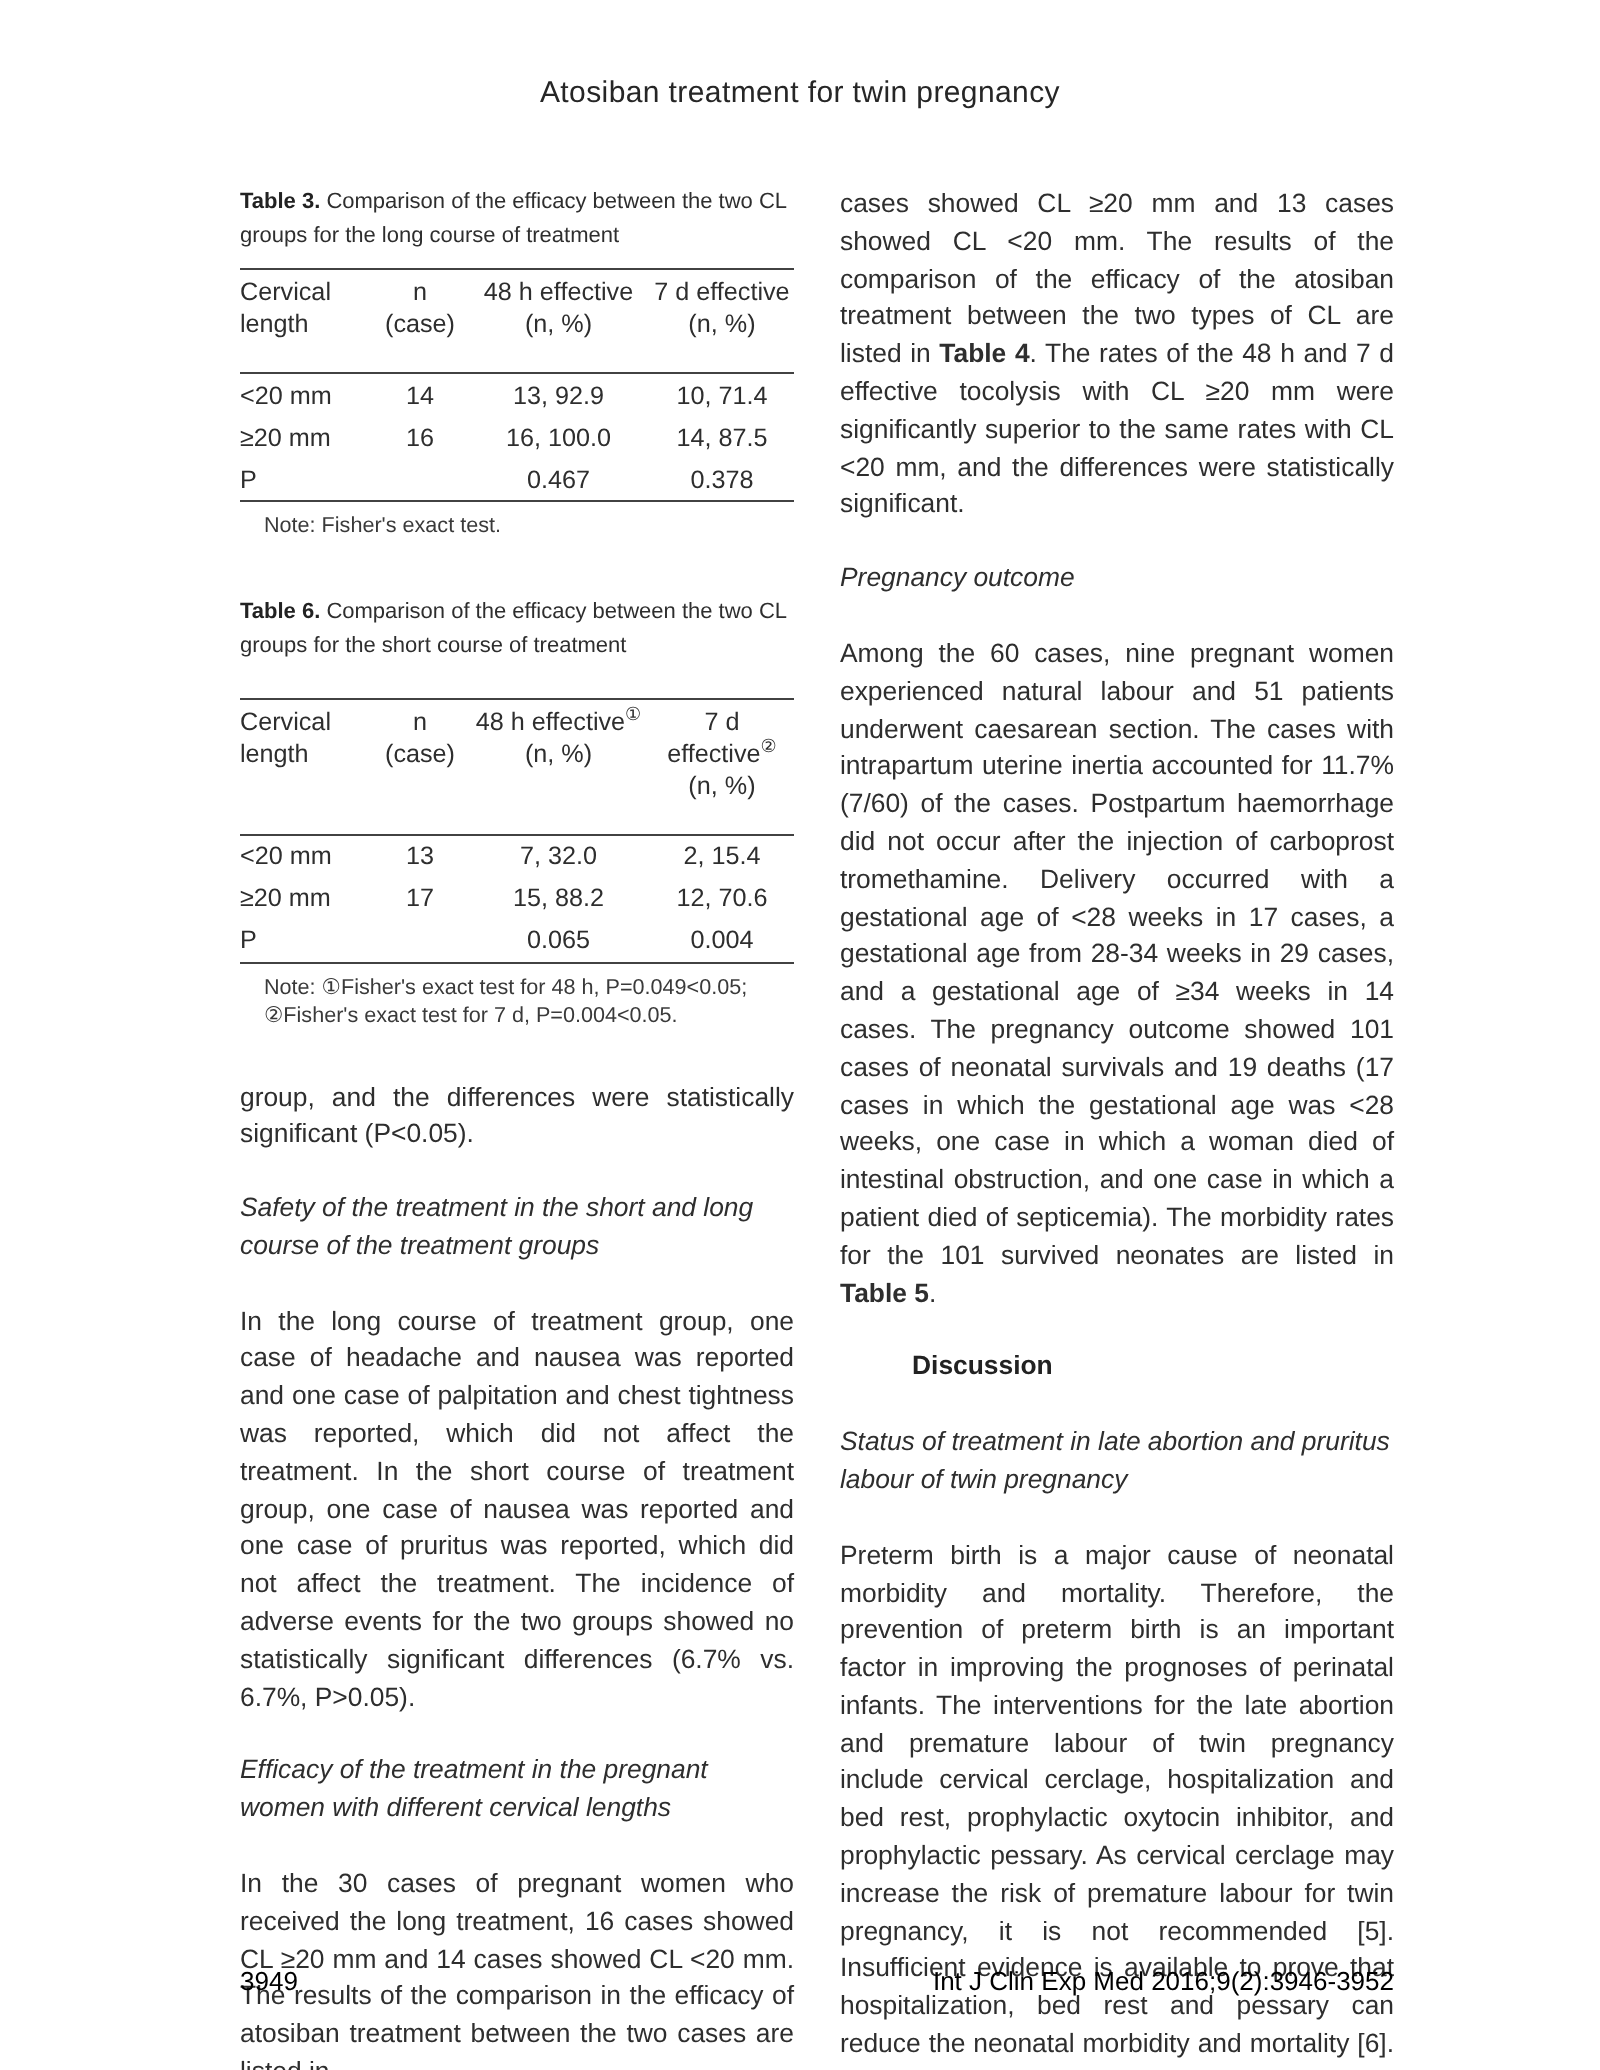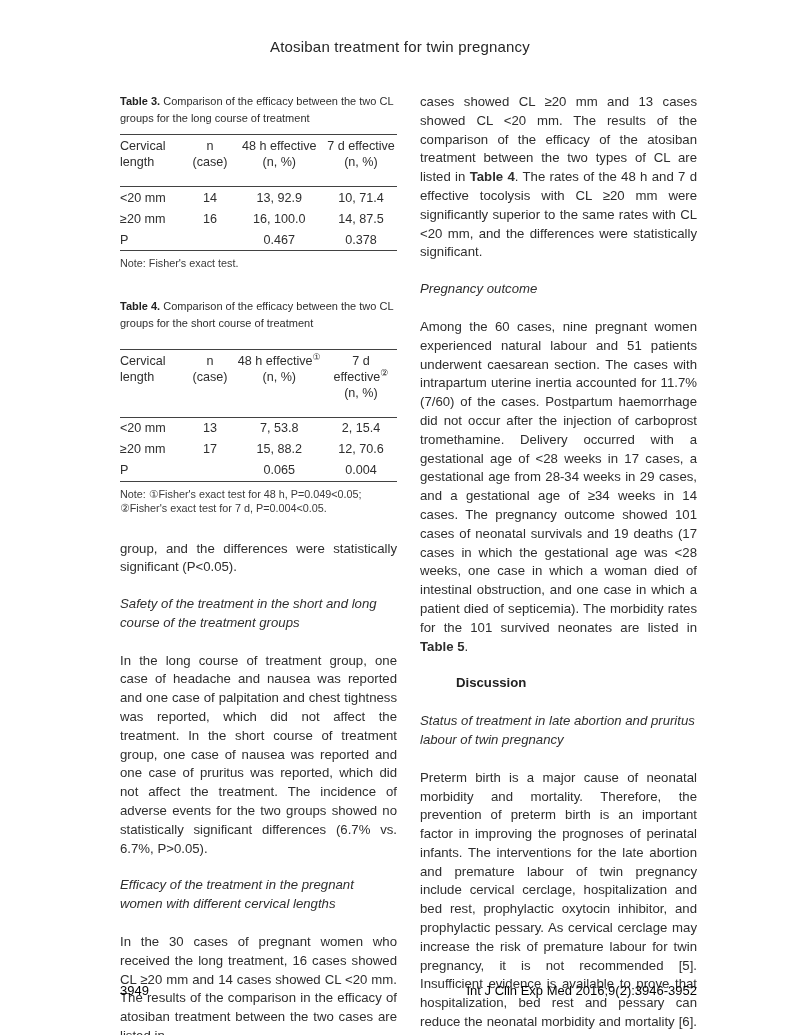--- a/index.html
+++ b/index.html
@@ -29,21 +29,21 @@
   .tbl-caption b { color:#222; }
   table.dtable {
     width:100%; border-collapse:collapse; font-size:12.6px;
     border-top:1.5px solid #424242; border-bottom:1.5px solid #424242;
   }
   table.dtable thead tr { border-bottom:1px solid #424242; }
   table.dtable th { font-weight:normal; text-align:center; padding:3px 0 16px 0; line-height:16px; vertical-align:top; }
   table.dtable td { text-align:center; padding:2.5px 0; line-height:16px; }
   table.dtable th.first, table.dtable td.first { text-align:left; }
   table.dtable sup { font-size:9px; line-height:0; }
-  .tbl-note { font-size:10.8px; line-height:14.5px; color:#3a3a3a; margin:5px 0 0 0; text-align:left; }
+  .tbl-note { font-size:10.8px; line-height:14.5px; color:#3a3a3a; margin:5px 0 0 12px; text-align:left; }
   .tbl-block { margin-bottom:27px; }
   .tbl-block.last { margin-bottom:24px; }
   .col-w1{width:24%;} .col-w2{width:17%;} .col-w3{width:33%;} .col-w4{width:26%;}
   .footer {
     position:absolute; top:983px; left:120px; width:577px;
     display:flex; justify-content:space-between;
     font-size:13px; color:#000000;
   }
 </style>
 </head>
@@ -84,35 +84,35 @@
             <td></td>
             <td>0.467</td>
             <td>0.378</td>
           </tr>
         </tbody>
       </table>
       <div class="tbl-note">Note: Fisher's exact test.</div>
     </div>
 
     <div class="tbl-block last">
-      <div class="tbl-caption wide-gap"><b>Table 4.</b><span> Comparison of the efficacy between the two CL groups for the short course of treatment</span></div>
+      <div class="tbl-caption wide-gap"><b>Table 6.</b><span> Comparison of the efficacy between the two CL groups for the short course of treatment</span></div>
       <table class="dtable">
         <thead>
           <tr>
             <th class="first col-w1"><span>Cervical</span><sup></sup><br><span>length</span></th>
             <th class="col-w2"><span>n</span><sup></sup><br><span>(case)</span></th>
             <th class="col-w3"><span>48 h effective</span><sup>①</sup><br><span>(n, %)</span></th>
             <th class="col-w4"><span>7 d effective</span><sup>②</sup><br><span>(n, %)</span></th>
           </tr>
         </thead>
         <tbody>
           <tr>
             <td class="first">&lt;20 mm</td>
             <td>13</td>
-            <td>7, 53.8</td>
+            <td>7, 32.0</td>
             <td>2, 15.4</td>
           </tr>
           <tr>
             <td class="first">≥20 mm</td>
             <td>17</td>
             <td>15, 88.2</td>
             <td>12, 70.6</td>
           </tr>
           <tr>
             <td class="first">P</td>

